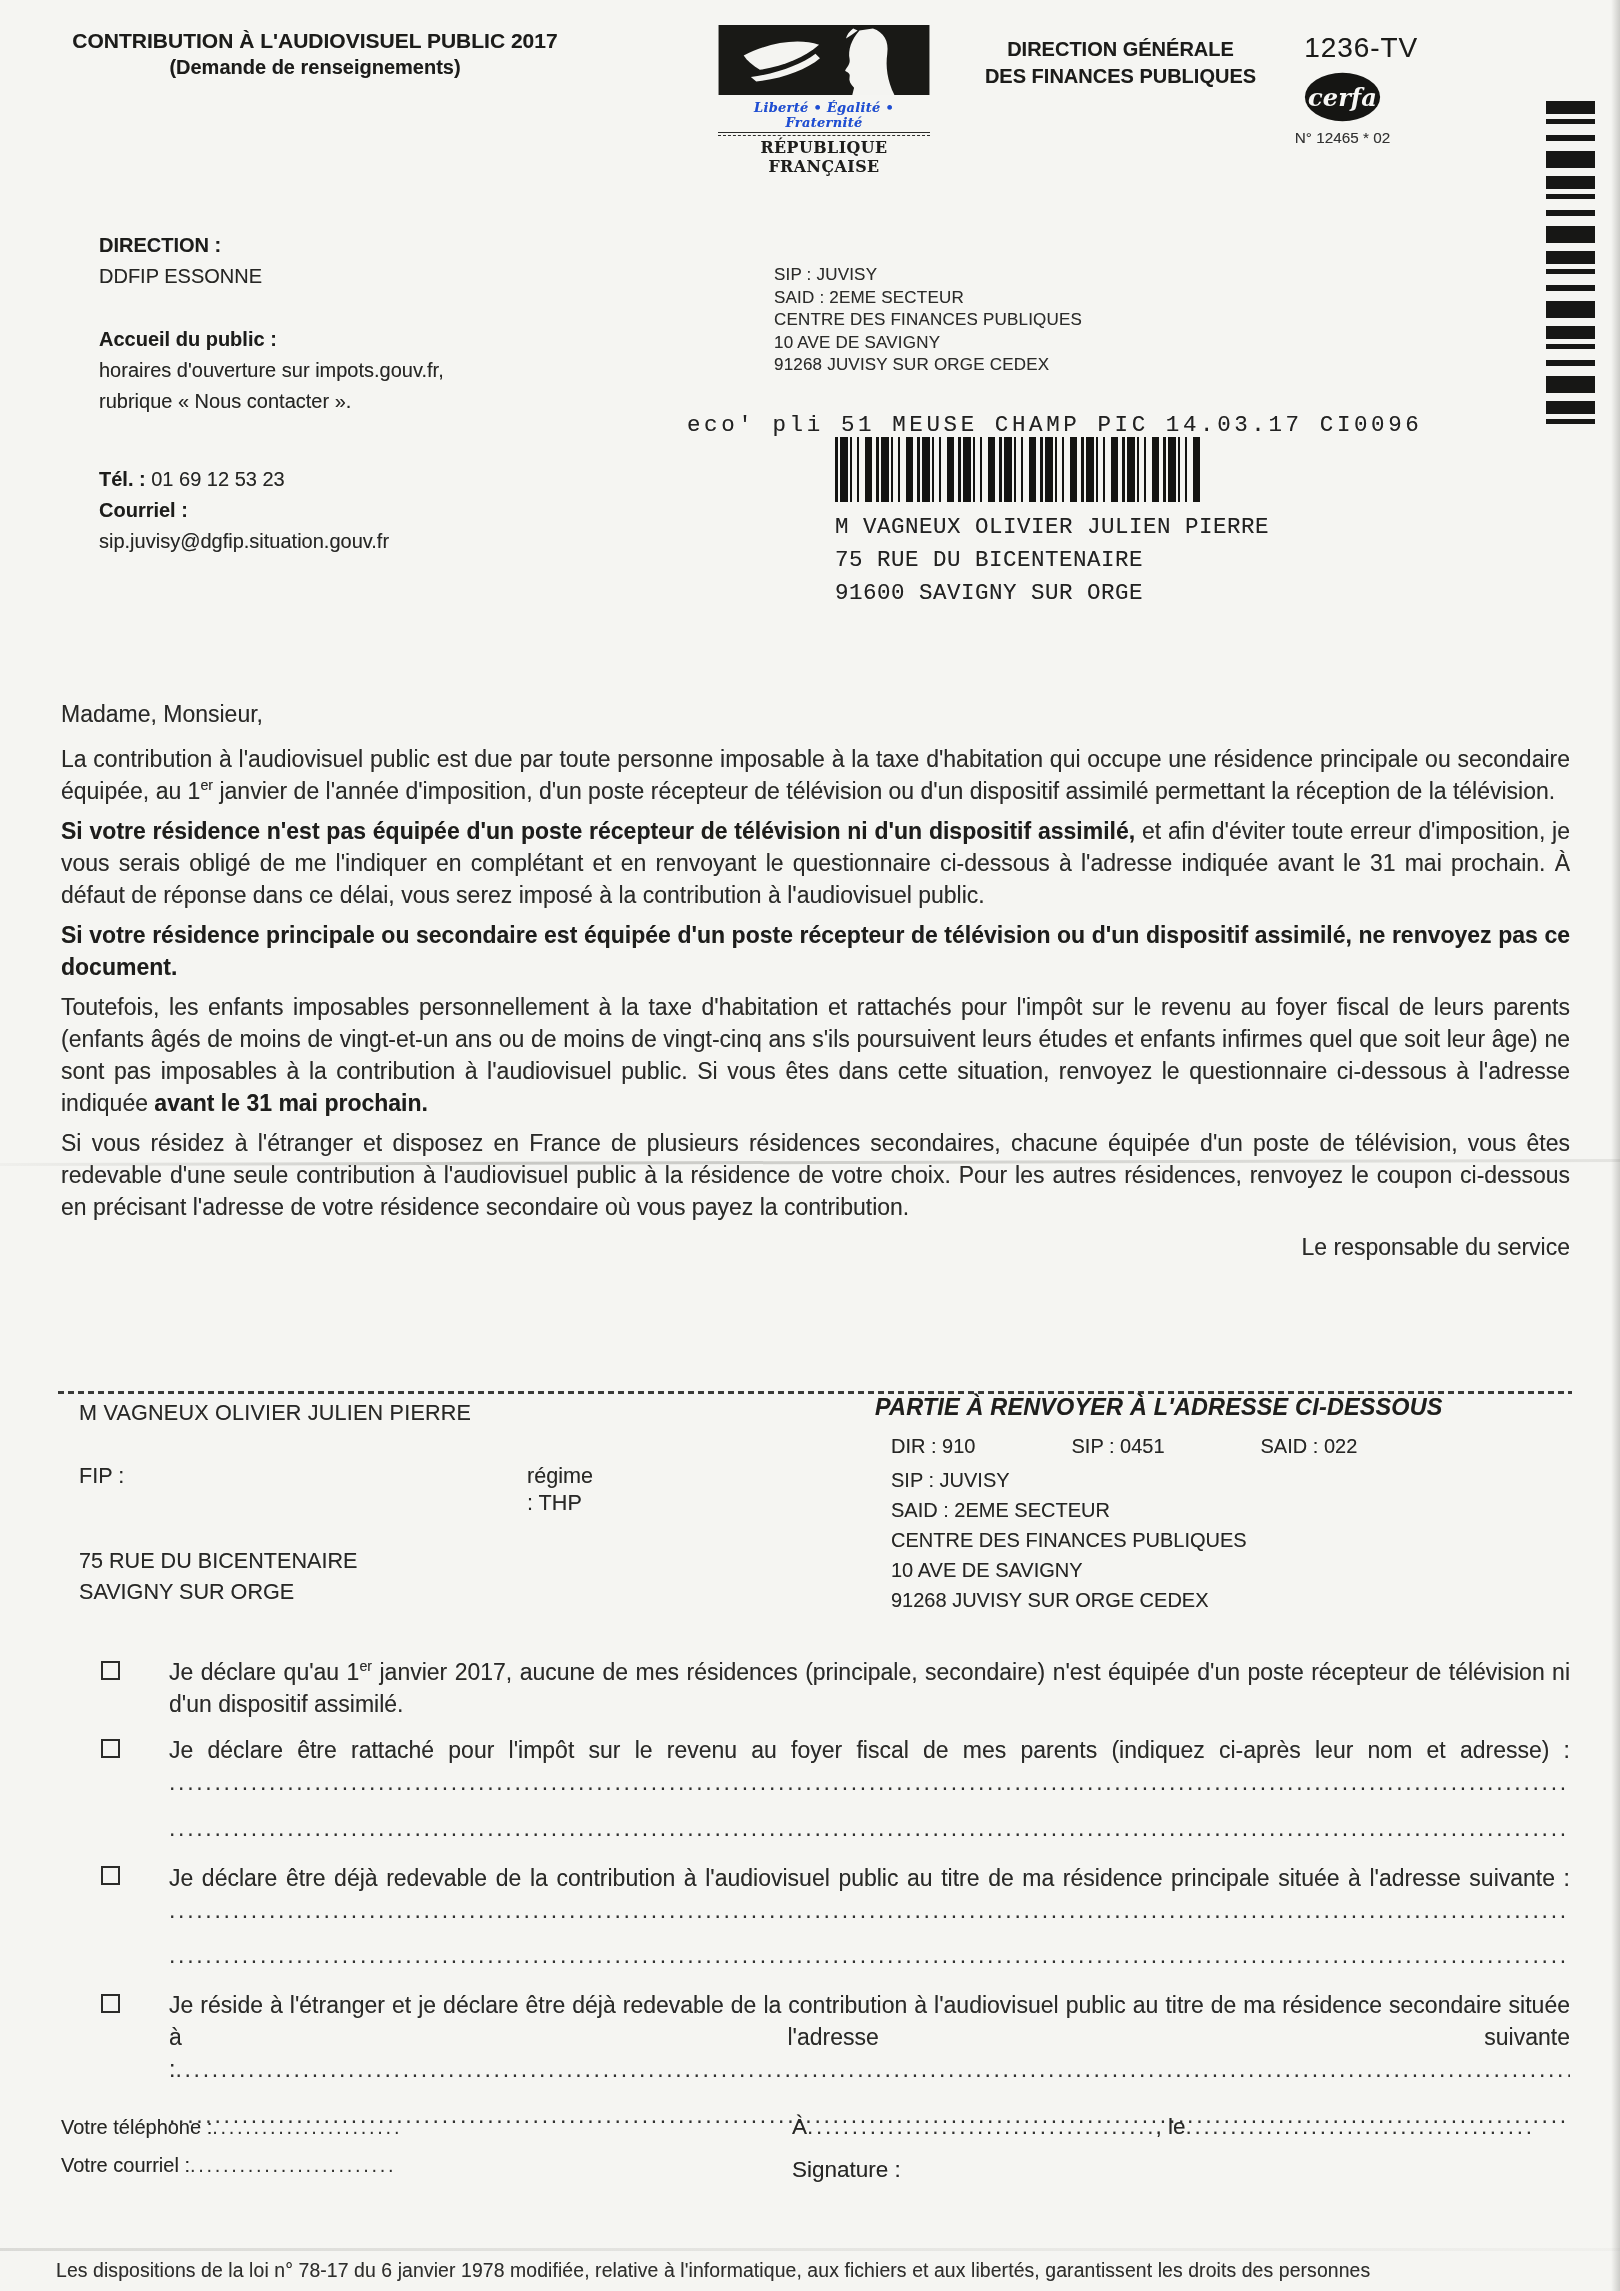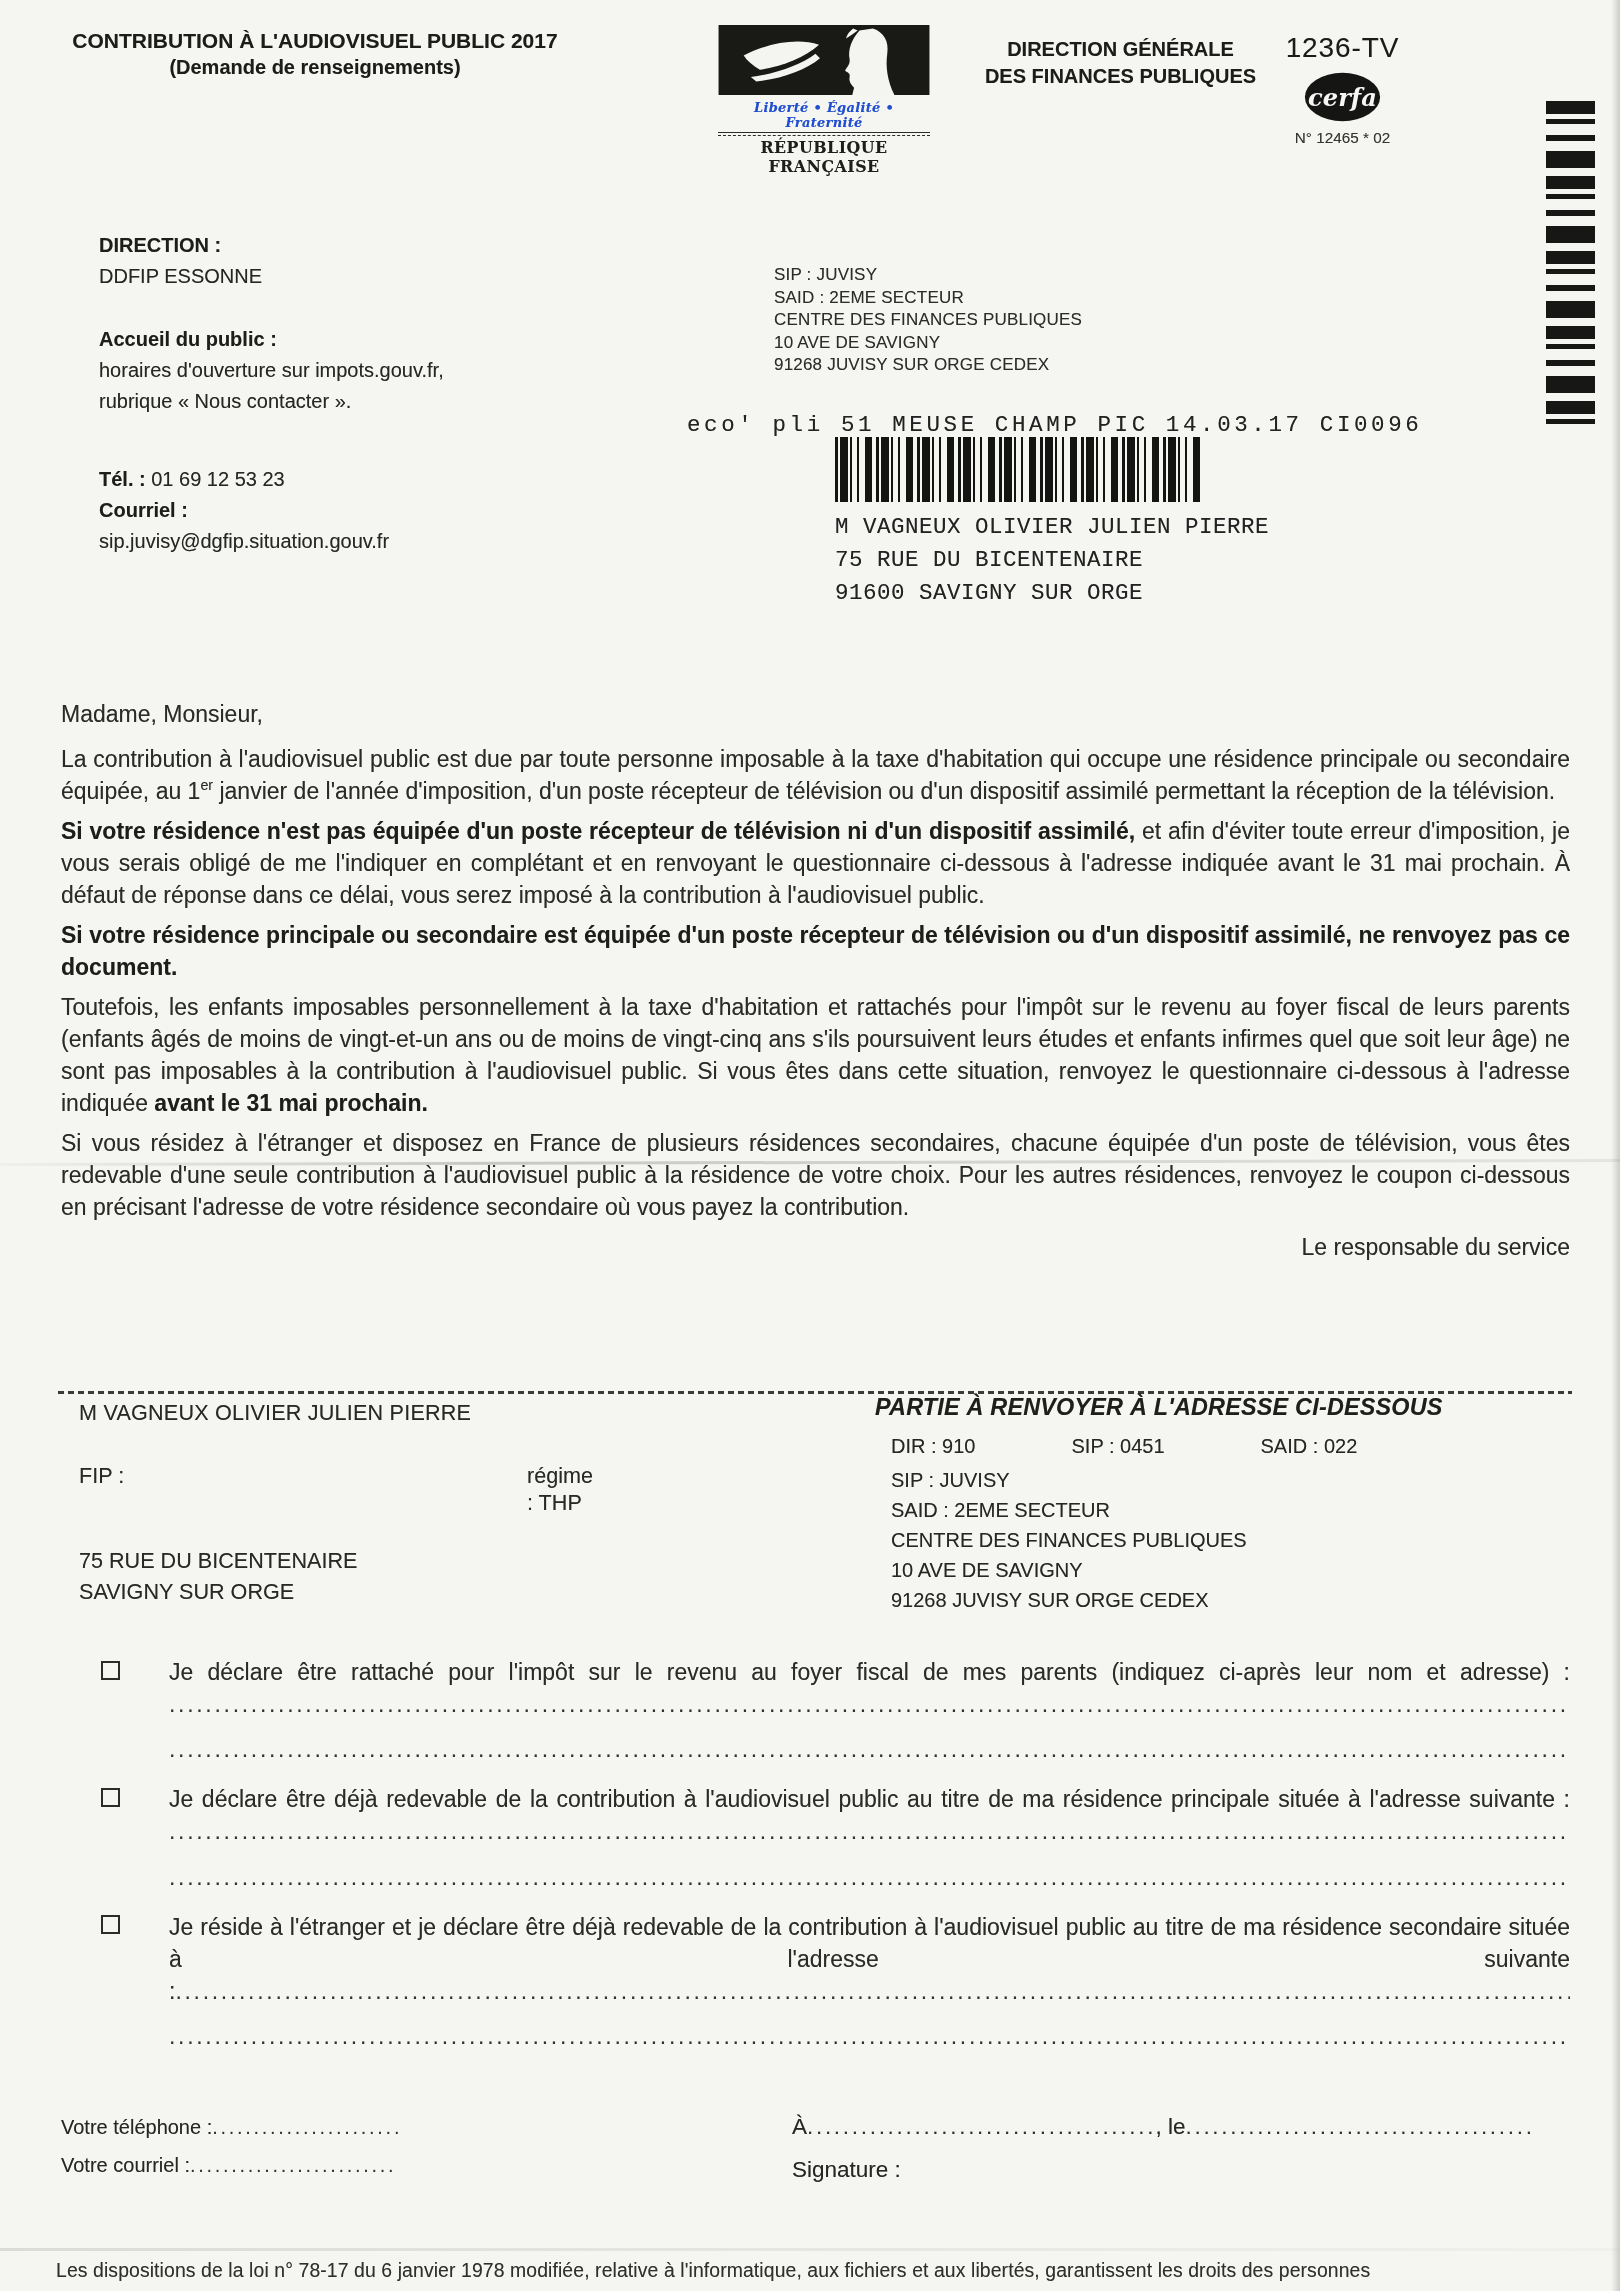--- a/index.html
+++ b/index.html
@@ -19,21 +19,21 @@
 
   .marianne { position:absolute; left:716px; top:25px; width:216px; text-align:center; }
   .marianne svg { display:block; margin:0 auto; }
   .motto { margin-top:4.5px; font-family:"DejaVu Serif", serif; font-style:italic; font-weight:bold; font-size:13px; color:#1d4ed8; letter-spacing:0.3px; }
   .logo-rule { margin:2.7px 1.8px 1.8px 1.8px; height:3.6px; border-top:1.4px solid #2b2b29; border-bottom:1.1px dashed #2b2b29; }
   .republic { font-family:"DejaVu Serif", serif; font-weight:bold; font-size:15.8px; letter-spacing:0.5px; color:#1e1e1c; }
 
   .agency { position:absolute; left:963px; top:36px; width:315px; text-align:center; font-weight:bold; font-size:20px; line-height:27px; color:#1c1c1a; }
 
   .form-code-block { position:absolute; left:1267px; top:32px; width:151px; text-align:center; }
-  .form-code { font-size:28px; letter-spacing:0.9px; color:#1b1b19; }
+  .form-code { font-size:28px; letter-spacing:0.9px; color:#1b1b19;text-align:right; }
   .form-code-block svg { display:block; margin:7.2px auto 0 auto; }
   .cerfa-no { margin-top:6.3px; font-size:15.3px; color:#333; }
 
   .vbarcode {
     position:absolute; left:1546px; top:101px; width:49px; height:326px;
     background:repeating-linear-gradient(180deg,
       #171715 0 12.6px, transparent 12.6px 18px,
       #171715 18px 23.4px, transparent 23.4px 34px,
       #171715 34px 40px, transparent 40px 50px,
       #171715 50px 67px, transparent 67px 75px);
@@ -214,20 +214,24 @@
     <div class="return-addr">
       <div>SIP : JUVISY</div>
       <div>SAID : 2EME SECTEUR</div>
       <div>CENTRE DES FINANCES PUBLIQUES</div>
       <div>10 AVE DE SAVIGNY</div>
       <div>91268 JUVISY SUR ORGE CEDEX</div>
     </div>
   </div>
 
   <div class="decls">
+    <div class="decl">
+      <span class="box"></span>
+      <span>Je déclare qu'au 1</span><sup>er</sup><span> janvier 2017, aucune de mes résidences (principale, secondaire) n'est équipée d'un poste récepteur de télévision ni d'un dispositif assimilé.</span>
+    </div>
 
     <div class="decl">
       <span class="box"></span>
       <span>Je déclare être rattaché pour l'impôt sur le revenu au foyer fiscal de mes parents (indiquez ci-après leur nom et adresse) : </span><span class="dotrun"></span>
     </div>
     <div class="dotline"></div>
 
     <div class="decl">
       <span class="box"></span>
       <span>Je déclare être déjà redevable de la contribution à l'audiovisuel public au titre de ma résidence principale située à l'adresse suivante : </span><span class="dotrun"></span>

